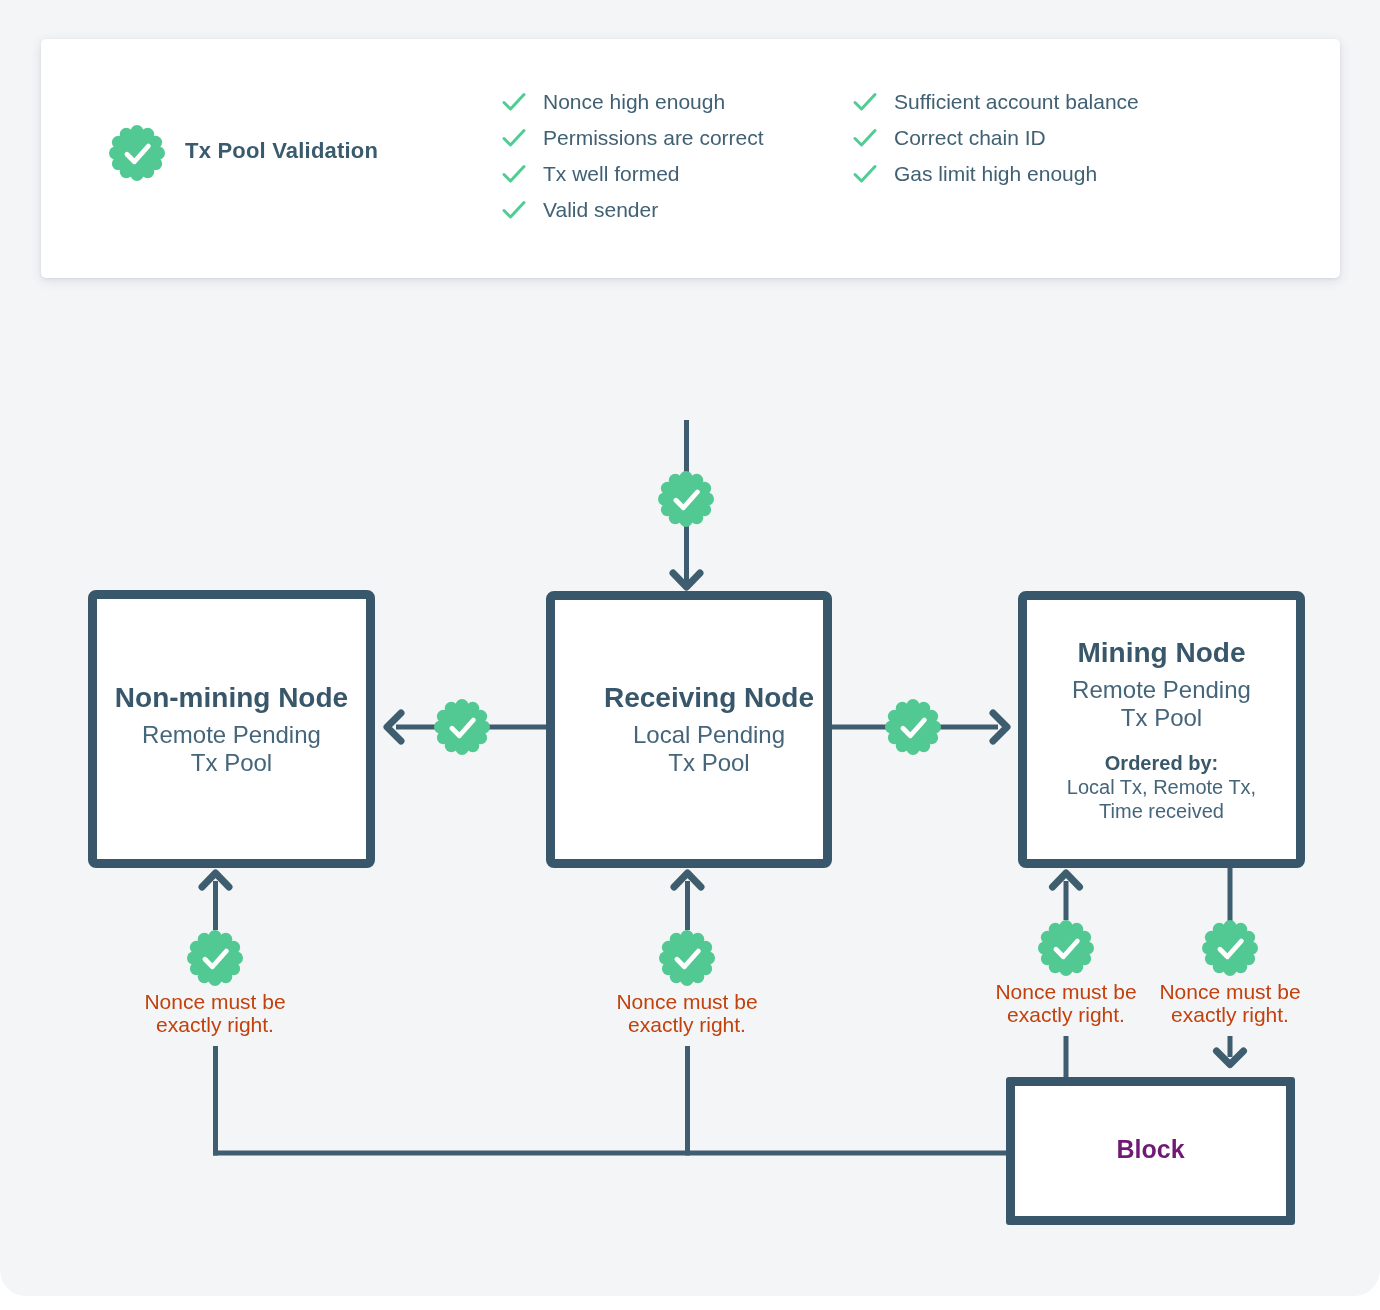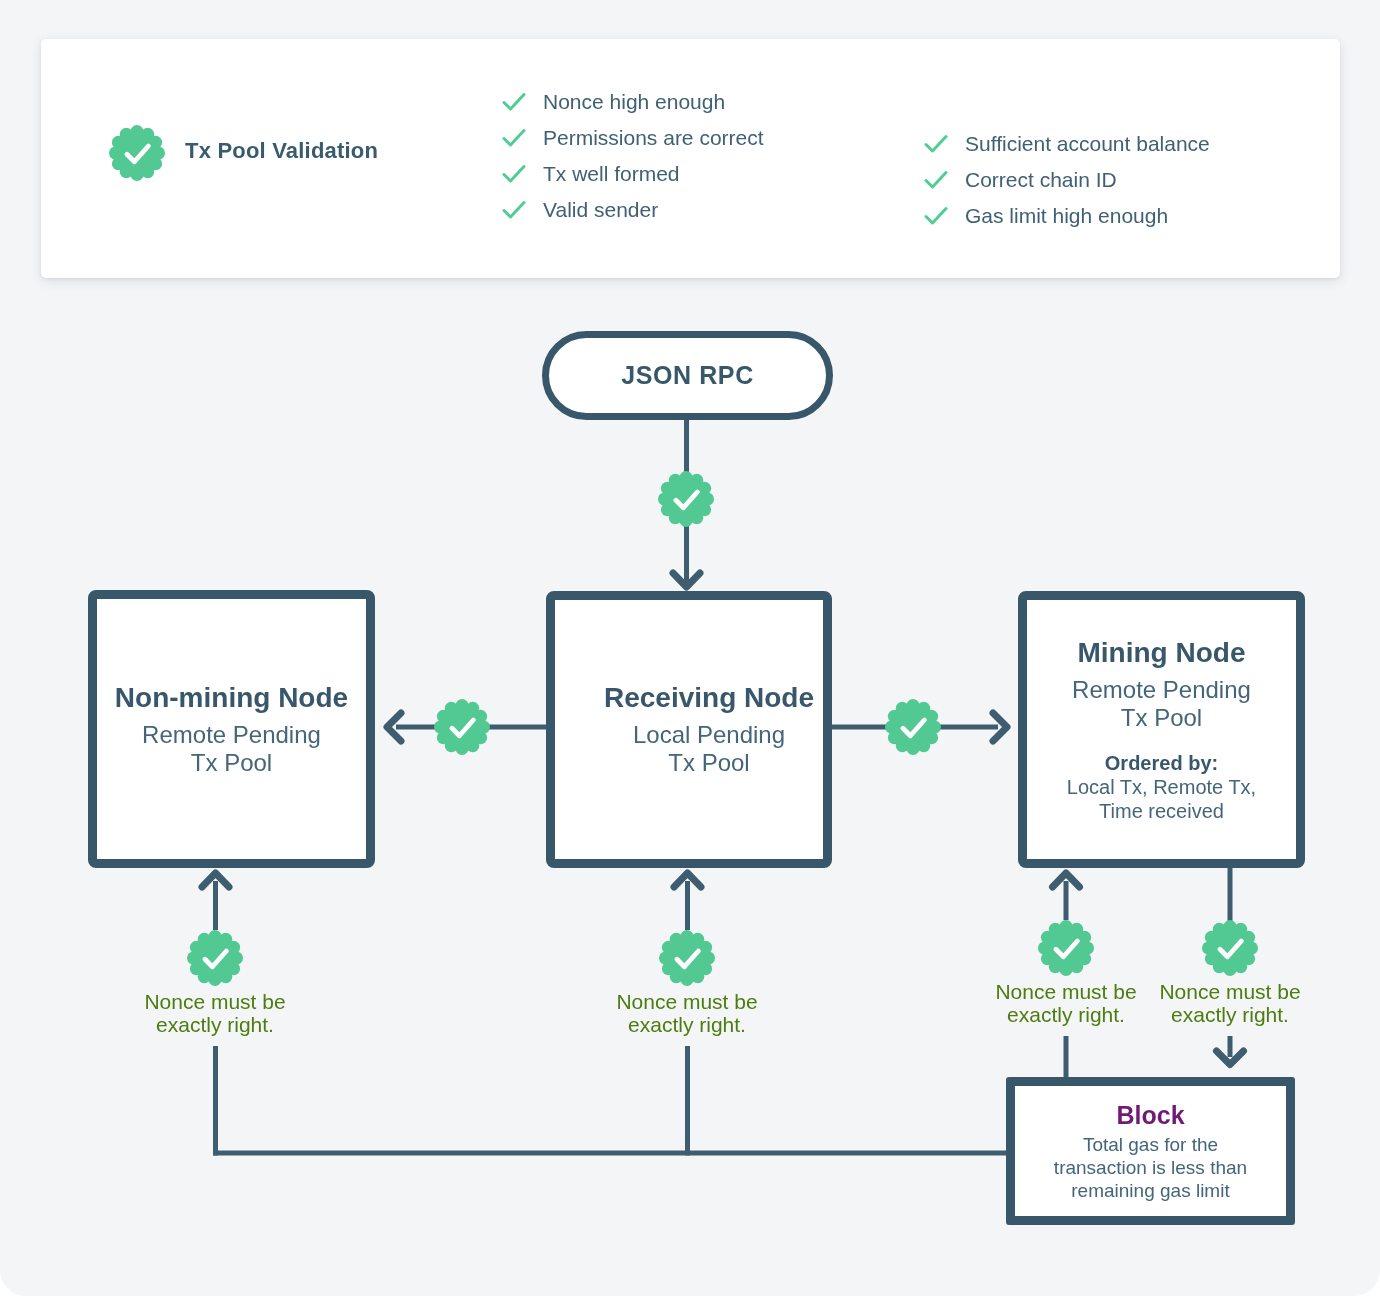--- a/index.html
+++ b/index.html
@@ -15,21 +15,21 @@
 
   
   .card{position:absolute;left:41px;top:39px;width:1299px;height:239px;background:#ffffff;
         border-radius:5px;box-shadow:0 3px 12px rgba(40,60,80,.12), 0 1px 3px rgba(40,60,80,.08);}
   .card-badge{position:absolute;left:68px;top:86px;width:56px;height:56px;}
   .card-title{position:absolute;left:144px;top:99px;margin:0;font-size:22px;font-weight:bold;
               color:#3a5a6e;letter-spacing:.2px;}
   .checklist{position:absolute;top:51px;display:flex;flex-direction:column;gap:12px;
              margin:0;padding:0;list-style:none;}
   .col1{left:461px;}
-  .col2{left:883px;margin-top:42px;}
+  .col2{left:812px;}
   .check-row{display:flex;align-items:center;gap:17px;height:24px;}
   .check-row svg{width:24px;height:20px;flex:0 0 auto;}
   .check-label{font-size:21px;color:#406174;}
 
   
   .pill{position:absolute;left:542px;top:331px;width:291px;height:89px;box-sizing:border-box;
         background:#ffffff;border:7px solid #39576a;border-radius:46px;
         display:flex;align-items:center;justify-content:center;}
   .pill span{font-size:25px;font-weight:bold;color:#39576a;letter-spacing:.6px;}
 
@@ -50,21 +50,21 @@
   .badge{position:absolute;width:56px;height:56px;}
   .b-top{left:658px;top:471px;}
   .b-left{left:434px;top:699px;}
   .b-right{left:885px;top:699px;}
   .b-nm{left:187px;top:930px;}
   .b-rc{left:659px;top:930px;}
   .b-m1{left:1038px;top:920px;}
   .b-m2{left:1202px;top:920px;}
 
   .nonce{position:absolute;width:220px;text-align:center;font-size:21px;line-height:23px;
-         color:#4d7c0f;white-space:pre-line;}
+         color:#c2410c;white-space:pre-line;}
   .n-nm{left:105px;top:990px;}
   .n-rc{left:577px;top:990px;}
   .n-m1{left:956px;top:980px;}
   .n-m2{left:1120px;top:980px;}
 
   .defs{position:absolute;width:0;height:0;overflow:hidden;}
 </style>
 </head>
 <body>
 
@@ -185,23 +185,20 @@
       </li>
       <li class="check-row">
         <svg viewBox="0 0 24 20">
             <use href="#check"></use>
           </svg>
         <span class="check-label">Gas limit high enough</span>
       </li>
     </ul>
   </section>
 
-  <div class="pill">
-    <span>JSON RPC</span>
-  </div>
 
   <svg class="badge b-top" viewBox="0 0 64 64">
       <use href="#seal"></use>
     </svg>
   <svg class="badge b-left" viewBox="0 0 64 64">
       <use href="#seal"></use>
     </svg>
   <svg class="badge b-right" viewBox="0 0 64 64">
       <use href="#seal"></use>
     </svg>
@@ -234,23 +231,20 @@
     <div class="node-title">Mining Node</div>
     <div class="node-sub">Remote Pending
 Tx Pool</div>
     <div class="ordered-label">Ordered by:</div>
     <div class="ordered-text">Local Tx, Remote Tx,
 Time received</div>
   </div>
 
   <div class="node node-block">
     <div class="block-title">Block</div>
-    <div class="block-sub">Total gas for the
-transaction is less than
-remaining gas limit</div>
   </div>
 
   <div class="nonce n-nm">Nonce must be
 exactly right.</div>
   <div class="nonce n-rc">Nonce must be
 exactly right.</div>
   <div class="nonce n-m1">Nonce must be
 exactly right.</div>
   <div class="nonce n-m2">Nonce must be
 exactly right.</div>

